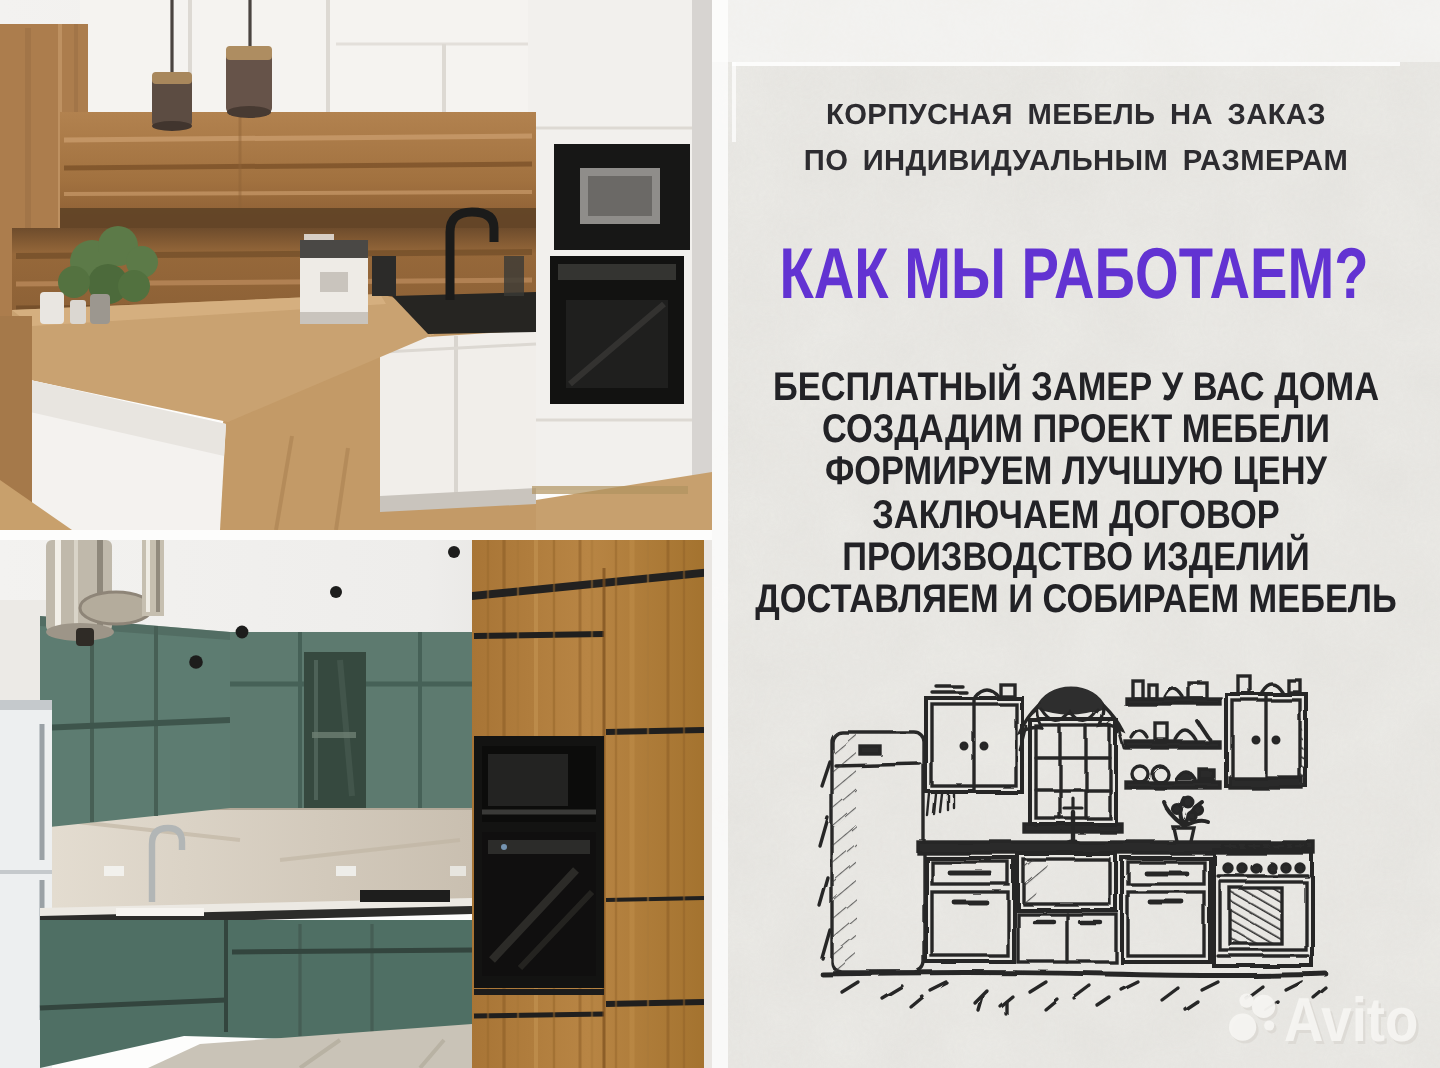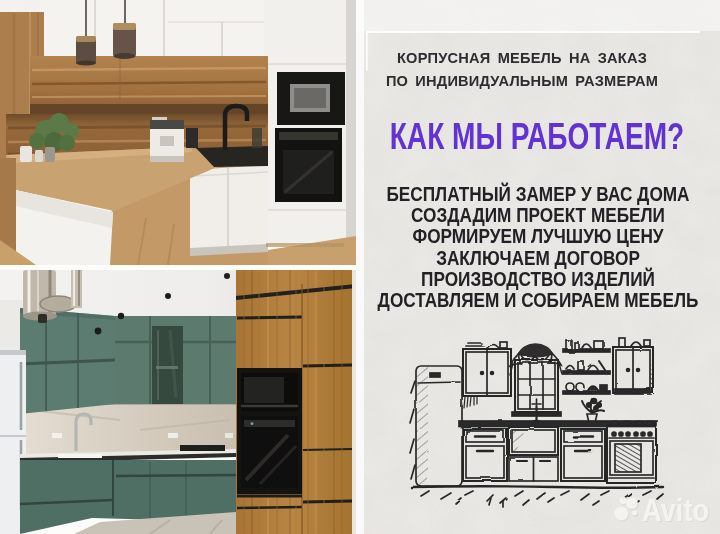--- a/index.html
+++ b/index.html
@@ -1,20 +1,20 @@
 <!DOCTYPE html>
 <html><head>
 <meta charset="utf-8">
 <style>
 html,body{margin:0;padding:0;}
 body{width:720px;height:534px;overflow:hidden;font-family:"Liberation Sans",sans-serif;background:#ffffff;}
 #stage{position:relative;width:720px;height:534px;background:#fdfdfc;}
 .abs{position:absolute;}
 #panel{left:356px;top:0;width:364px;height:534px;background:#ecebe7;}
-#h1{left:344px;top:47px;width:356px;text-align:center;color:#2d2c30;font-weight:bold;font-size:14.6px;line-height:23px;letter-spacing:0.2px;word-spacing:3px;}
+#h1{left:360px;top:47px;width:356px;text-align:center;color:#2d2c30;font-weight:bold;font-size:14.6px;line-height:23px;letter-spacing:0.2px;word-spacing:3px;}
 #h2{left:337px;top:116px;width:400px;text-align:center;color:#6233d2;font-weight:bold;font-size:36px;transform:scaleX(0.78);transform-origin:50% 50%;white-space:nowrap;}
 #list{left:338px;top:184px;width:400px;text-align:center;color:#222226;font-weight:bold;font-size:20px;line-height:21.2px;transform:scaleX(0.86);transform-origin:50% 50%;white-space:nowrap;}
 </style>
 </head>
 <body>
 <div id="stage">
 
   <div class="abs" id="panel"></div>
   <svg class="abs" style="left:356px;top:0;" width="364" height="534" viewBox="0 0 364 534">
     <defs>

